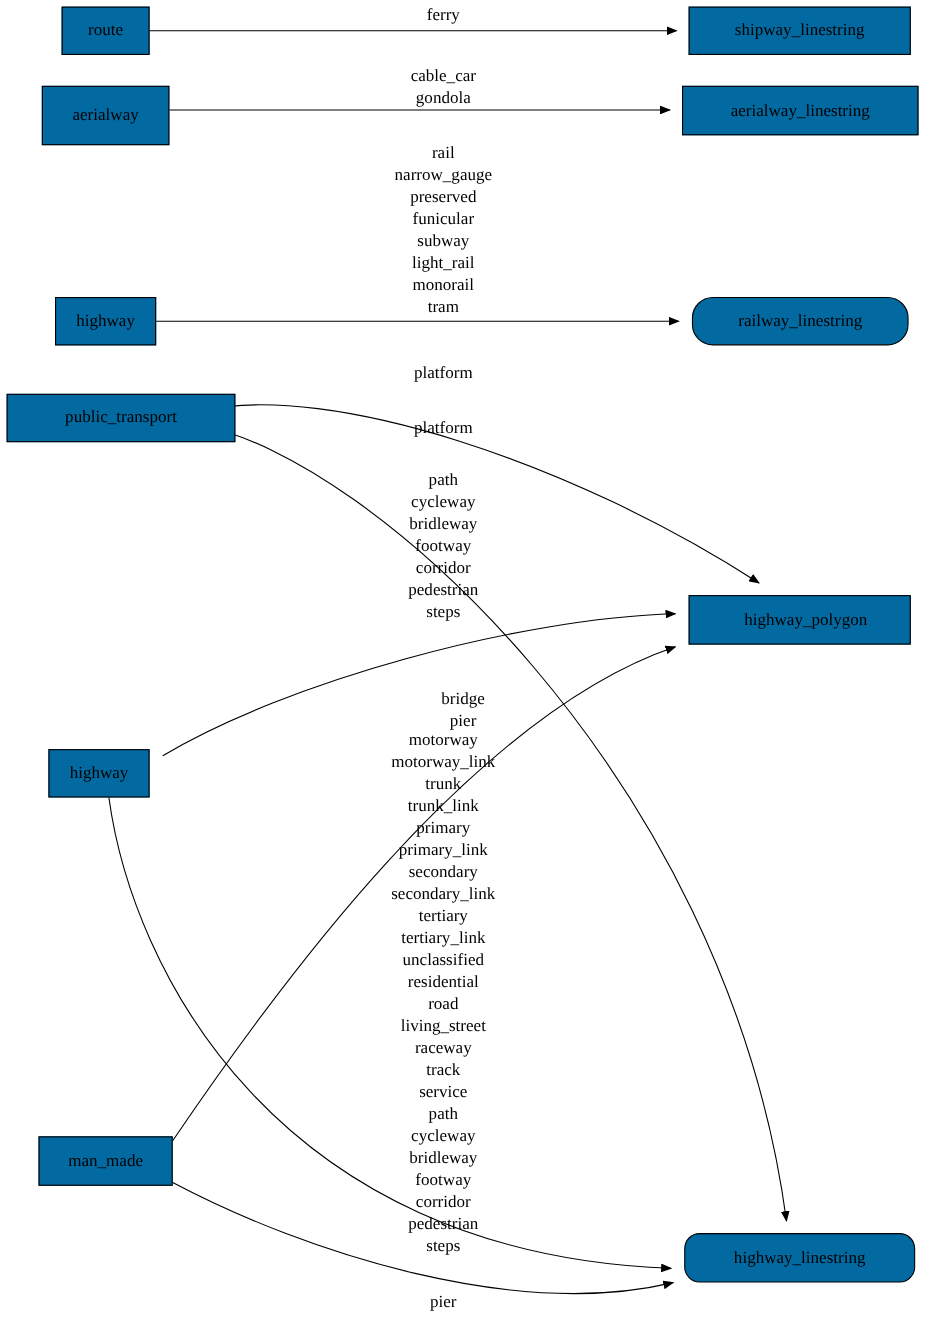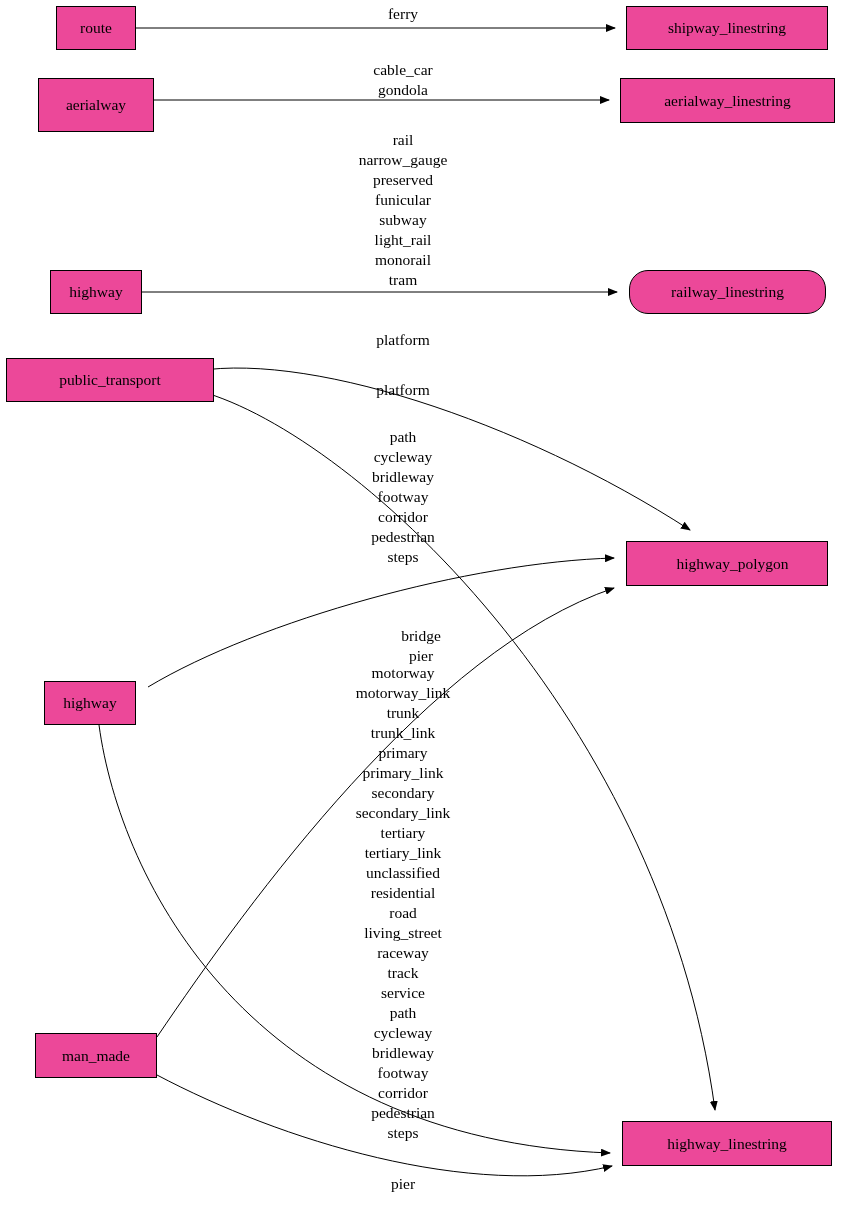--- a/index.html
+++ b/index.html
@@ -20,21 +20,21 @@
     left: 0;
     top: 0;
     width: 841px;
     height: 1214px;
     pointer-events: none;
   }
   .node {
     position: absolute;
     box-sizing: border-box;
     border: 1px solid #000000;
-    background: #ec4899;
+    background: #0369a1;
     display: flex;
     align-items: center;
     justify-content: center;
     font-size: 15.5px;
     color: #000000;
     white-space: nowrap;
   }
   .edge-label {
     position: absolute;
     font-size: 15.5px;
@@ -91,21 +91,21 @@
       </div>
       <div class="node" style="left: 626px; top: 541px; width: 202px; height: 45px; padding-left: 11px;">
         <span>highway_polygon</span>
       </div>
       <div class="node" style="left: 44px; top: 681px; width: 92px; height: 44px;">
         <span>highway</span>
       </div>
       <div class="node" style="left: 35px; top: 1033px; width: 122px; height: 45px;">
         <span>man_made</span>
       </div>
-      <div class="node" style="left: 622px; top: 1121px; width: 210px; height: 45px;">
+      <div class="node" style="left: 622px; top: 1121px; width: 210px; height: 45px; border-radius: 14px;">
         <span>highway_linestring</span>
       </div>
     </div>
   <div id="label-layer">
       <div class="edge-label" style="left: 403px; top: 4px;">ferry</div>
       <div class="edge-label" style="left: 403px; top: 60px;">cable_car
 gondola</div>
       <div class="edge-label" style="left: 403px; top: 130px;">rail
 narrow_gauge
 preserved

